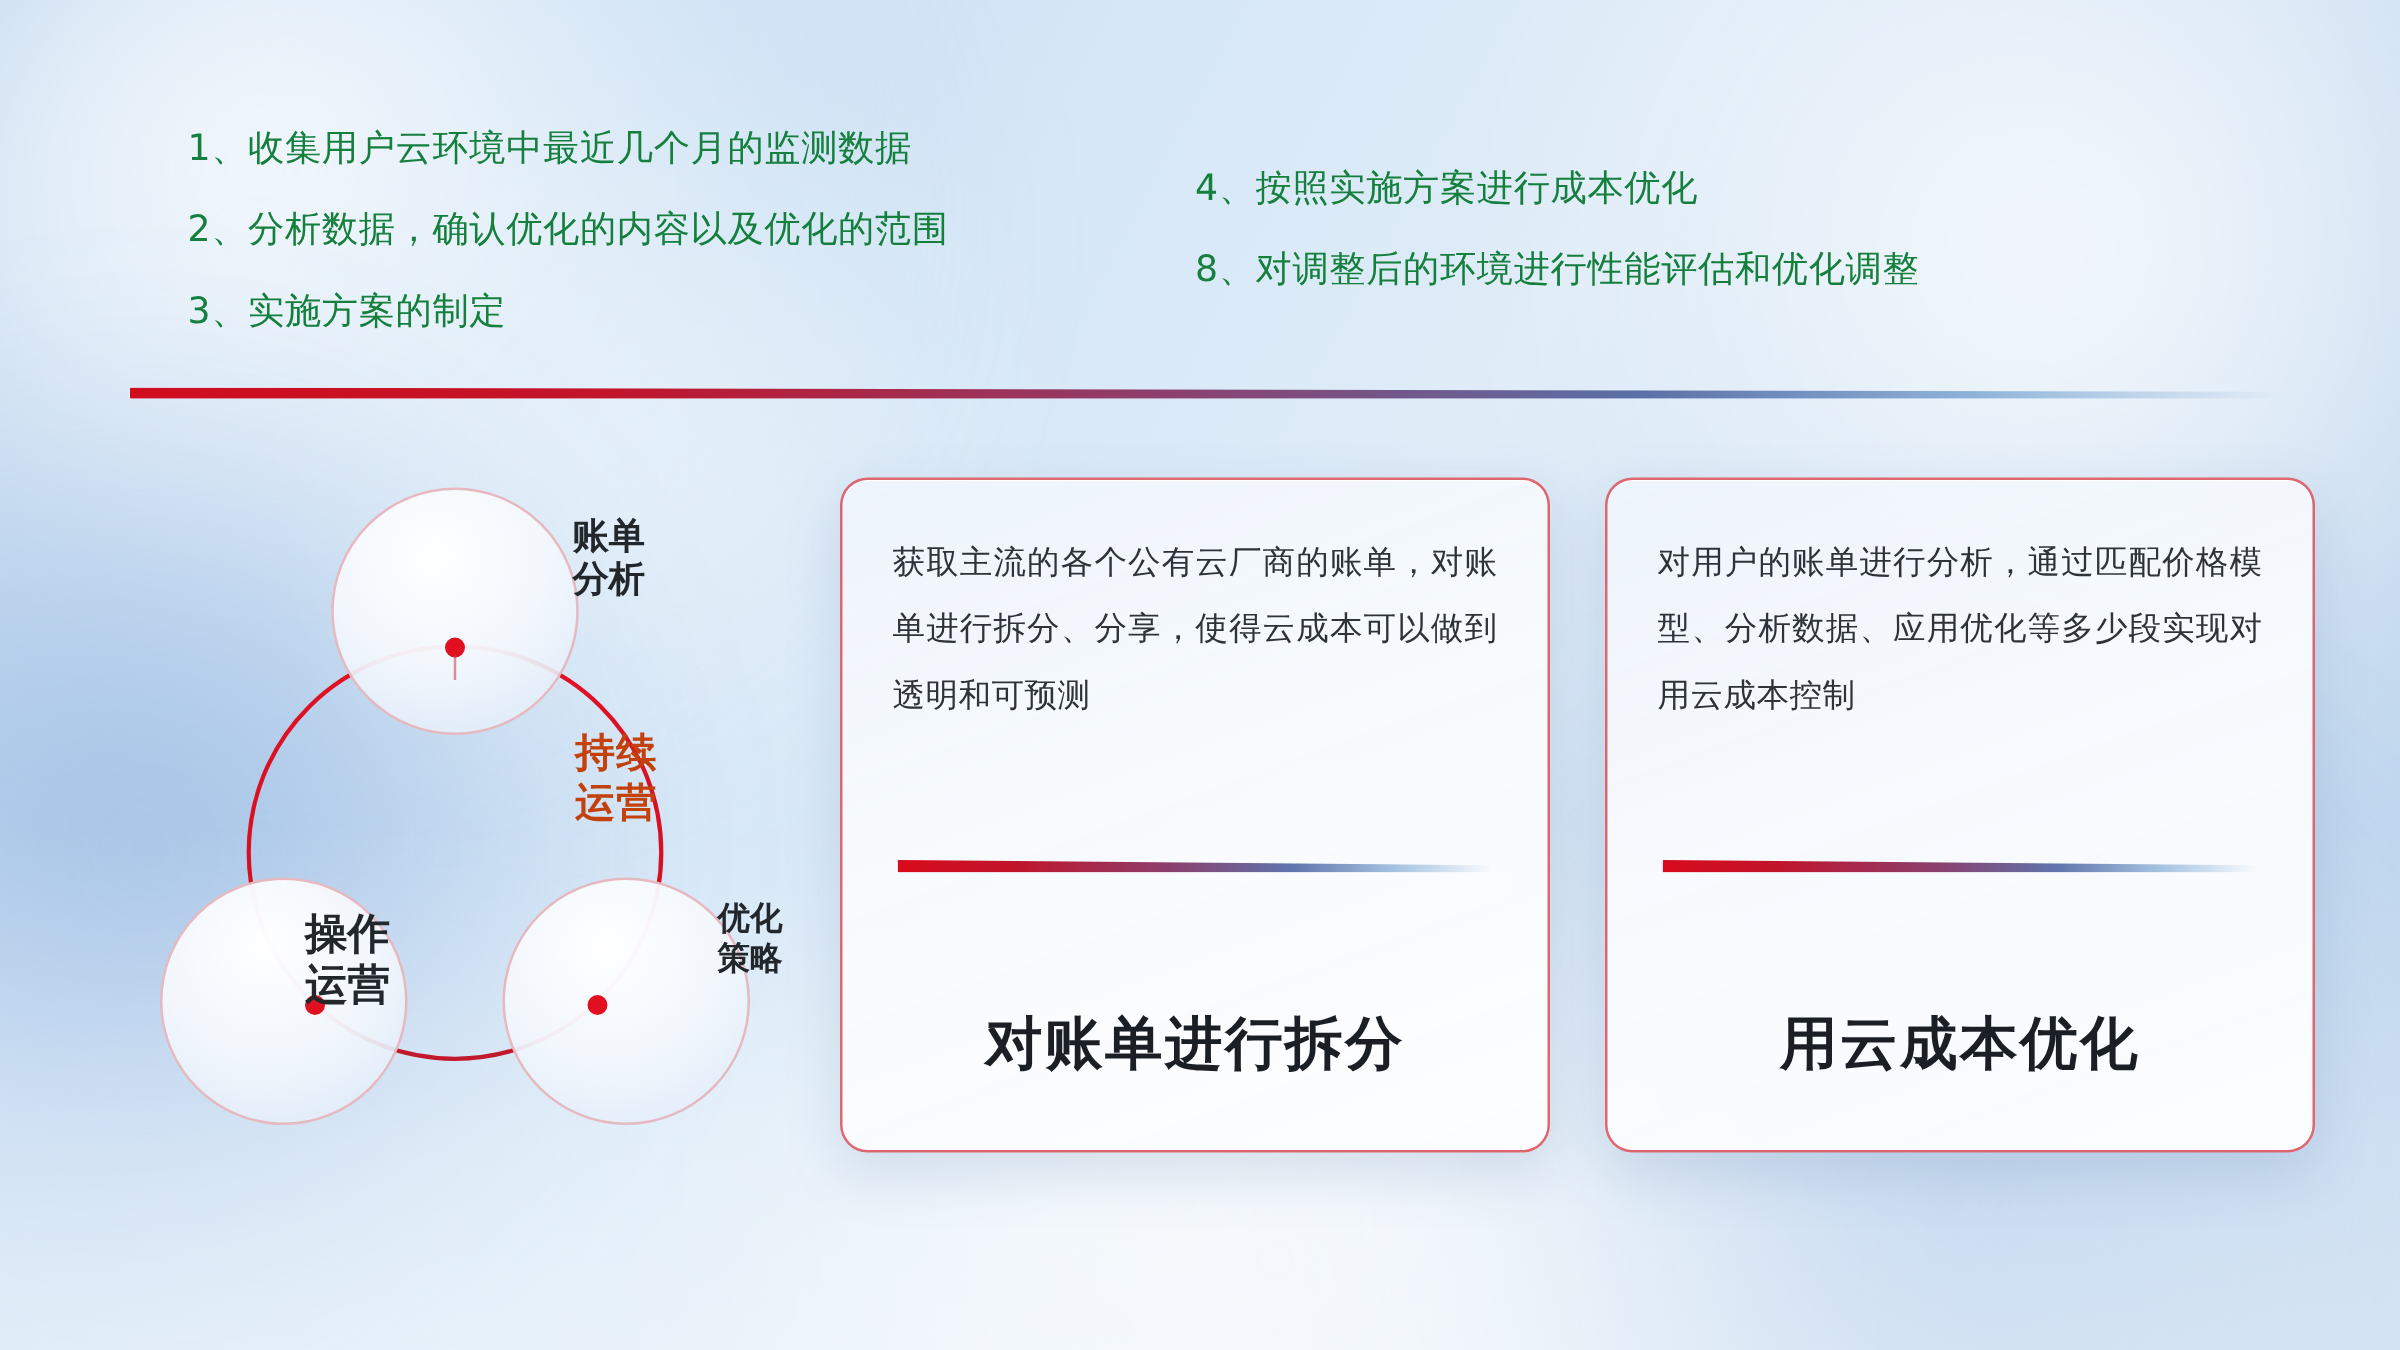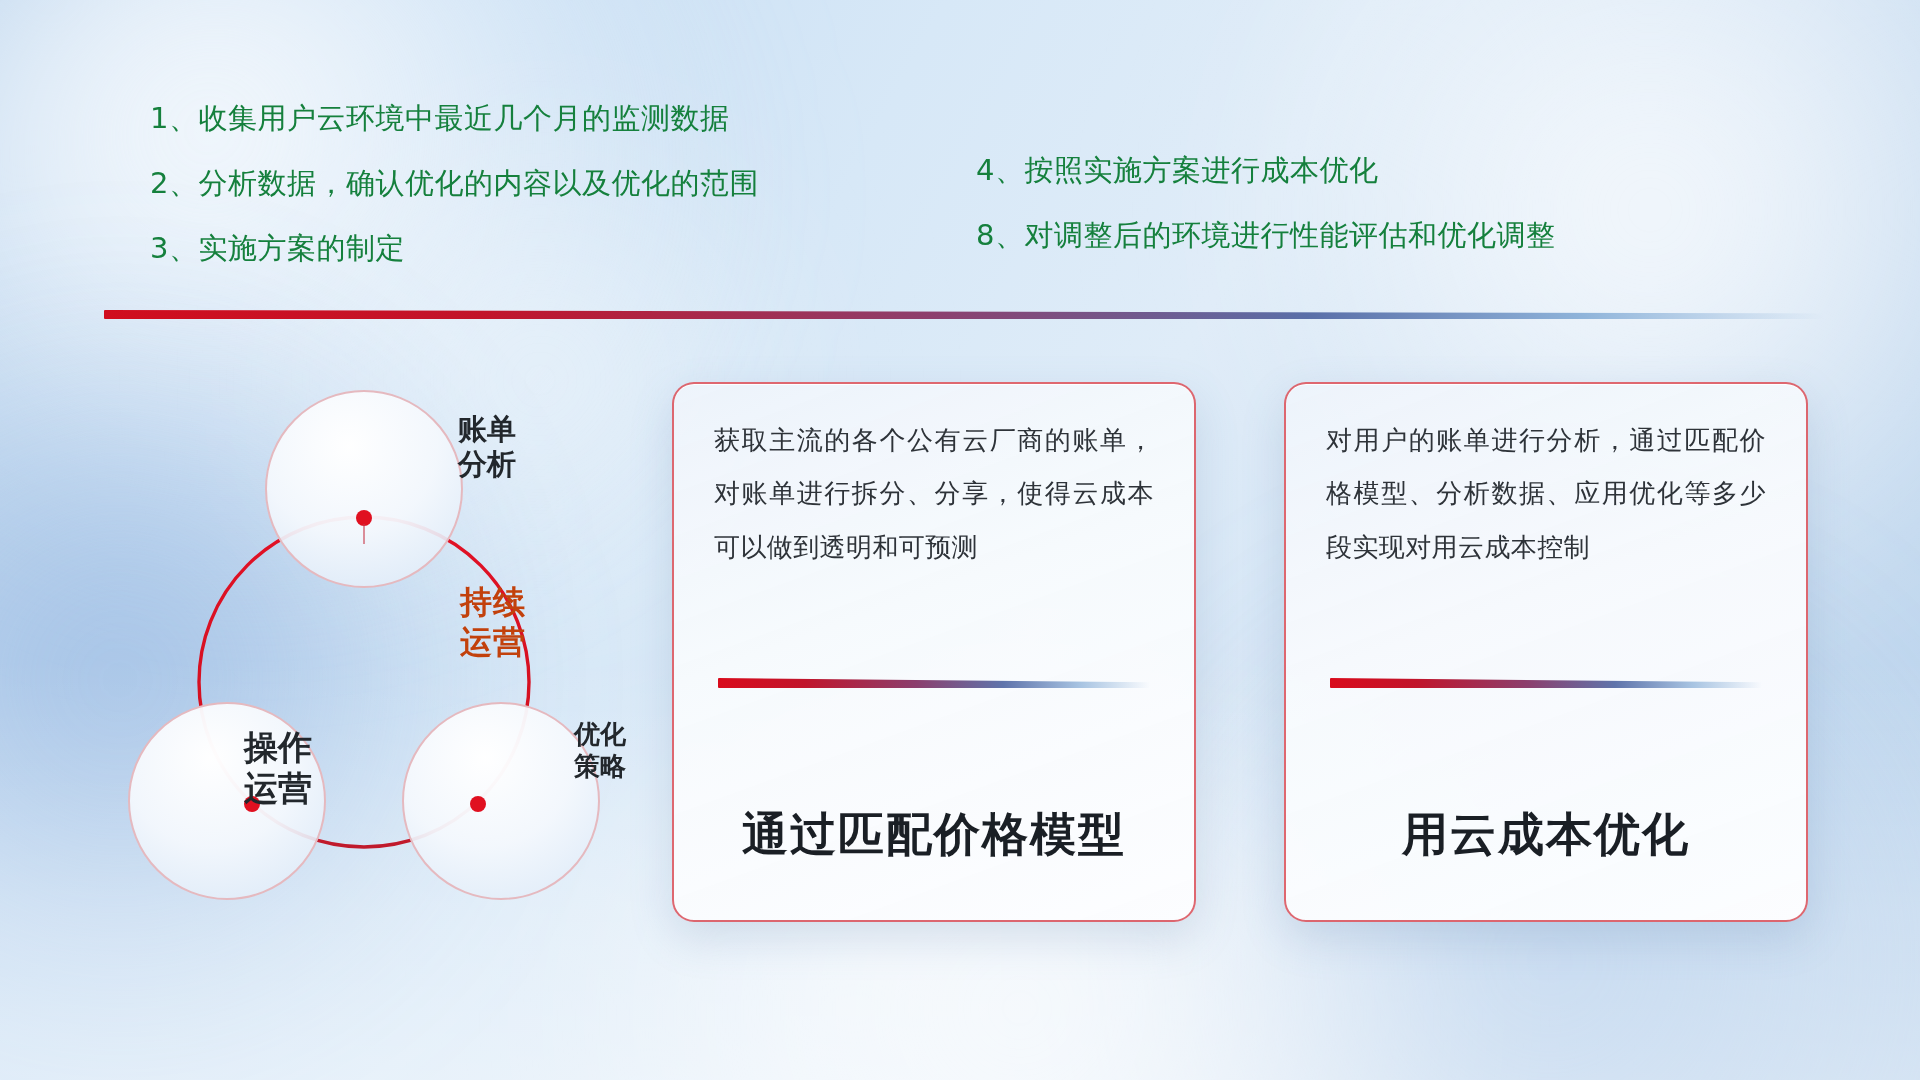--- a/index.html
+++ b/index.html
@@ -32,21 +32,21 @@
             background:radial-gradient(circle at 50% 50%,rgba(255,255,255,.55),rgba(255,255,255,0) 70%); }
   .bg-sheen {
     position:absolute; left:0; right:0; bottom:0; height:420px;
     background:linear-gradient(180deg,rgba(255,255,255,0) 0%,rgba(255,255,255,.30) 60%,rgba(255,255,255,.42) 100%);
   }
 
   
   #steps { position:absolute; top:104px; left:0; width:1920px; z-index:3; }
   .steps-col { position:absolute; }
   .steps-left  { left:150px;  top:0; }
-  .steps-right { left:976px;  top:32px;margin-top:20px; }
+  .steps-right { left:956px;  top:32px; }
   .step-line {
     font-size:29px; line-height:1.0; color:#15803d;
     letter-spacing:.5px; white-space:nowrap; margin-bottom:36px;
     font-family:"DejaVu Sans","Liberation Sans",sans-serif; font-weight:400;
   }
 
   
   #top-rule {
     position:absolute; left:104px; top:310px; width:1720px; height:9px; z-index:3;
   }
@@ -67,26 +67,26 @@
   }
   .lbl-top    { left:250px; top:60px;  width:170px; font-size:29px; }
   .lbl-left   { left:46px;  top:375px; width:170px; font-size:34px; }
   .lbl-right  { left:360px; top:367px; width:170px; font-size:26px; }
   .lbl-center { left:250px; top:230px; width:180px; font-size:32px; color:#c2410c;
                 font-weight:800; letter-spacing:1px; line-height:1.25; }
 
   
   #cards { position:absolute; left:0; top:0; width:1920px; height:1080px; z-index:4; }
   .card {
-    position:absolute; top:382px; width:524px; height:540px;
+    position:absolute; top:382px; width:568px; height:540px;
     border-radius:22px;
     border:2px solid rgba(214,62,72,.78);
     background:linear-gradient(160deg,rgba(238,244,251,.94) 0%,rgba(247,250,253,.97) 42%,rgba(252,253,255,.99) 100%);
     box-shadow:0 16px 44px rgba(90,125,170,.20), inset 0 1px 0 rgba(255,255,255,.9);
-    padding:30px 40px 0 40px;
+    padding:40px 40px 0 40px;
     display:flex; flex-direction:column;
   }
   .card-1 { left:672px; }
   .card-2 { left:1284px; }
   .card-body {
     font-size:26px; line-height:2.05; color:#2e3339; letter-spacing:.4px;
     font-family:"DejaVu Sans","Liberation Sans",sans-serif;
     text-align:justify; flex:0 0 auto; min-height:238px;
   }
   .card-rule { position:relative; height:10px; margin:26px 4px 0 4px; }
@@ -172,21 +172,21 @@
 运营</div>
 </div>
 
 <div id="cards">
 
   <div class="card card-1">
     <div class="card-body">获取主流的各个公有云厂商的账单，对账单进行拆分、分享，使得云成本可以做到透明和可预测</div>
     <div class="card-rule">
         <i></i>
       </div>
-    <div class="card-title">通过匹配价格模型</div>
+    <div class="card-title">对账单进行拆分</div>
   </div>
 
   <div class="card card-2">
     <div class="card-body">对用户的账单进行分析，通过匹配价格模型、分析数据、应用优化等多少段实现对用云成本控制</div>
     <div class="card-rule">
         <i></i>
       </div>
     <div class="card-title">用云成本优化</div>
   </div>
 

